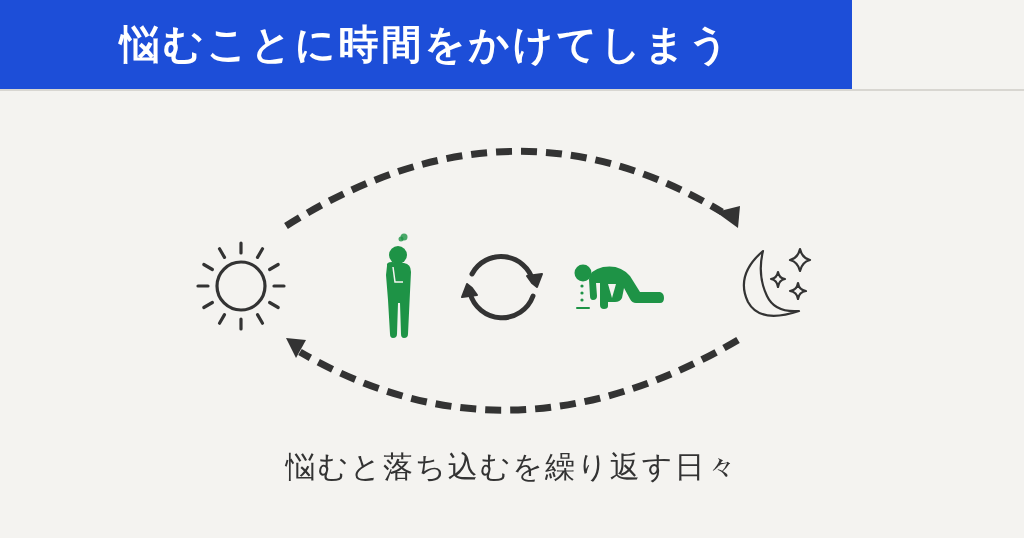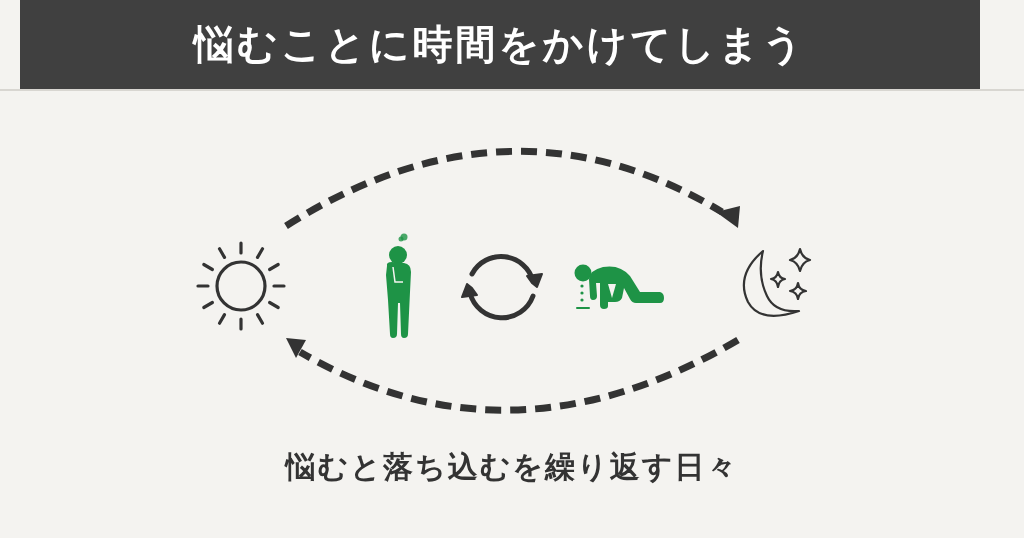--- a/index.html
+++ b/index.html
@@ -3,34 +3,34 @@
   <meta charset="utf-8">
   <style>
     html, body { margin: 0; padding: 0; }
     body {
       width: 1024px; height: 538px; overflow: hidden;
       background: #f4f3f0;
       font-family: "DejaVu Sans", sans-serif;
       position: relative;
     }
     .header {
-      position: absolute; left: 0; top: 0; width: 960px; height: 89px;
-      background: #404040;
-      display: flex; align-items: center; justify-content: center; margin-left: 20px;
+      position: absolute; left: 0; top: 0; width: 852px; height: 89px;
+      background: #1d4ed8;
+      display: flex; align-items: center; justify-content: center;
     }
     .header-title {
       color: #ffffff; font-size: 40px; font-weight: bold; letter-spacing: 3px;
     }
     .header-line {
       position: absolute; left: 0; top: 89px; width: 1024px; height: 2px; background: #d8d6d1;
     }
     .diagram { position: absolute; left: 0; top: 0; width: 1024px; height: 538px; }
     .caption {
       position: absolute; left: 0; top: 447px; width: 1024px; text-align: center;
-      color: #333333; font-size: 30px; font-weight: bold; letter-spacing: 2px;
+      color: #333333; font-size: 30px; font-weight: normal; letter-spacing: 2px;
     }
   </style>
 </head>
 <body>
 
 <div class="header">
   <div class="header-title">悩むことに時間をかけてしまう</div>
 </div>
 <div class="header-line"></div>
 

